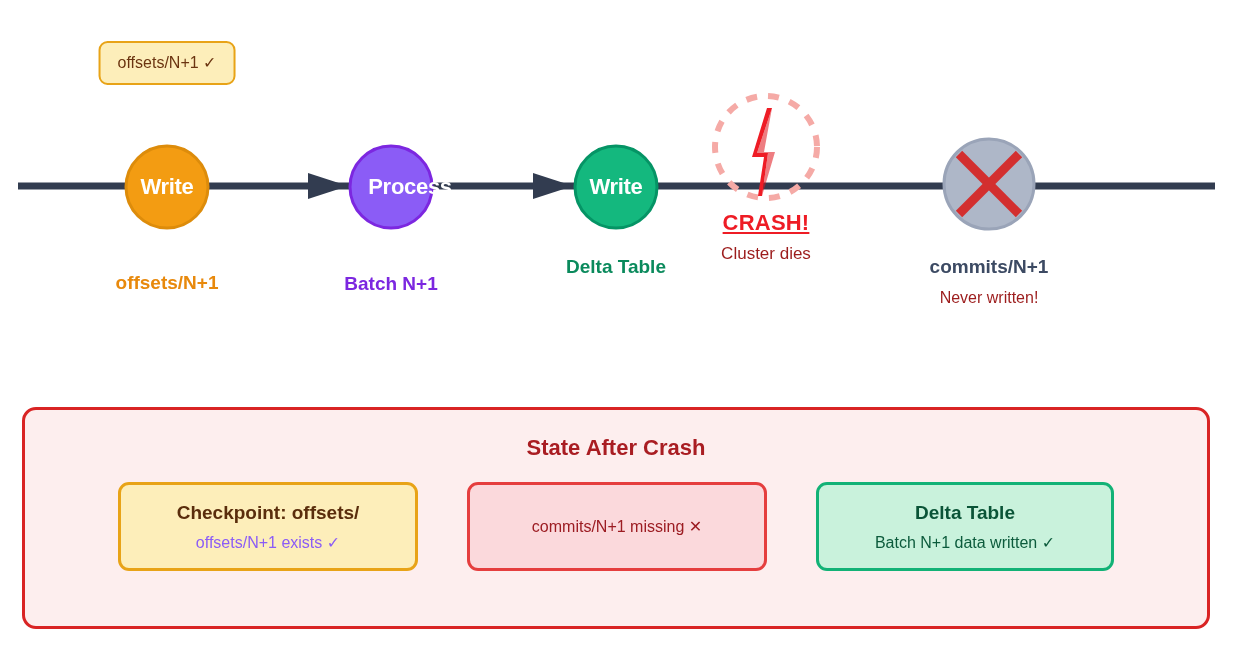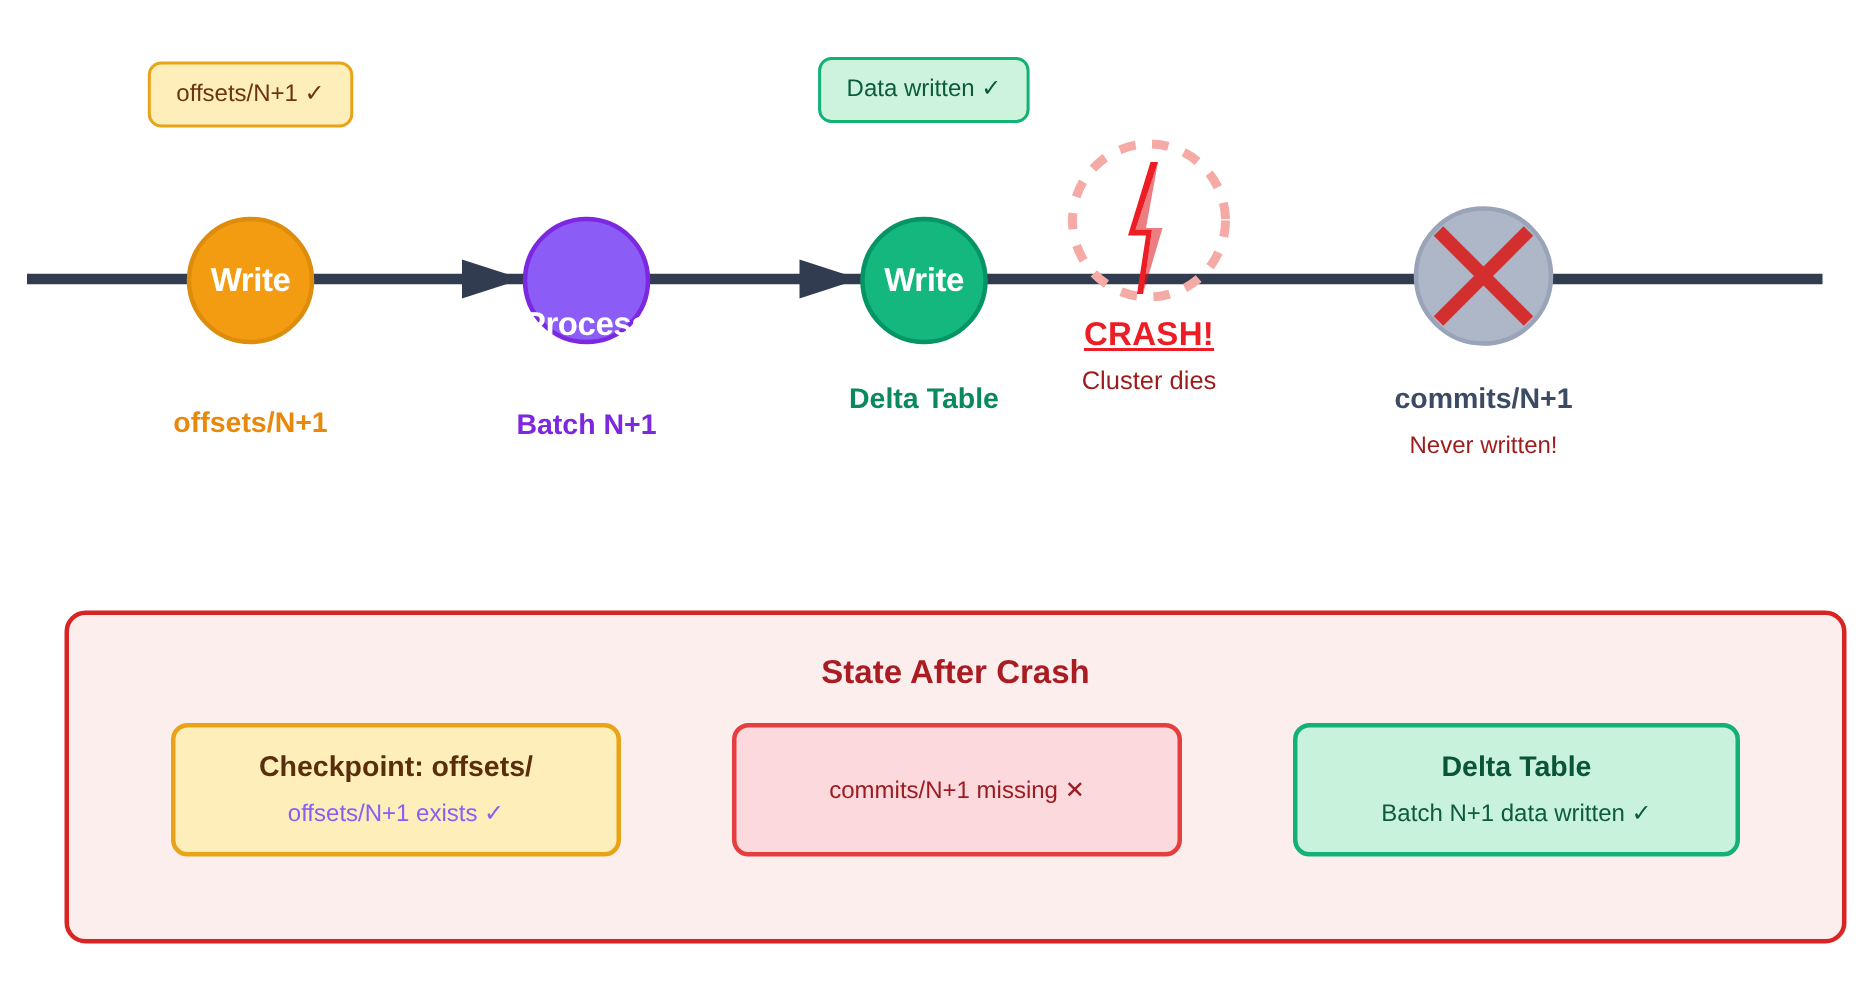--- a/index.html
+++ b/index.html
@@ -96,40 +96,39 @@
   .state-panel {
     position: absolute;
     left: 22px;
     top: 407px;
     width: 1188px;
     height: 222px;
     box-sizing: border-box;
     background: #fdeeee;
     border: 3px solid #d92424;
     border-radius: 14px;
-    margin-left: 21px;
   }
   .state-title {
     position: absolute;
     left: 0;
     right: 0;
     top: 25px;
     text-align: center;
     color: #a91d22;
     font-size: 22px;
     font-weight: bold;
   }
   .cards {
     position: absolute;
     left: 0;
     right: 0;
     top: 72px;
     display: flex;
     justify-content: center;
-    gap: 74px;
+    gap: 49px;
   }
   .card {
     box-sizing: border-box;
     width: 300px;
     height: 89px;
     border-radius: 11px;
     border-width: 3px;
     border-style: solid;
     display: flex;
     flex-direction: column;
@@ -191,24 +190,23 @@
 
     <circle cx="989" cy="184" r="45" fill="#aeb7c8" stroke="#9aa4b8" stroke-width="3"></circle>
     <g stroke="#d32f2f" stroke-width="9" stroke-linecap="butt">
       <line x1="959" y1="154" x2="1019" y2="214"></line>
       <line x1="1019" y1="154" x2="959" y2="214"></line>
     </g>
   </svg>
 
   <div class="pill pill-offsets" style="left:167px; top:41px;">offsets/N+1 ✓</div>
 
-  <div class="pill pill-data" style="left:616px; top:38px;">Data written ✓</div>
 
   <div class="node-circle-text" style="left:167px; top:187px;">Write</div>
-  <div class="node-circle-text" style="left:391px; top:187px;margin-top:29px;">Process</div>
+  <div class="node-circle-text" style="left:410px; top:187px;">Process</div>
   <div class="node-circle-text" style="left:616px; top:187px;">Write</div>
 
   <div class="node-caption" style="left:167px; top:272px; color:#e8890c;">offsets/N+1</div>
   <div class="node-caption" style="left:391px; top:273px; color:#7c27e0;">Batch N+1</div>
   <div class="node-caption" style="left:616px; top:256px; color:#0a8a5c;">Delta Table</div>
   <div class="node-caption" style="left:989px; top:256px; color:#3c4a63;">commits/N+1</div>
   <div class="node-subcaption" style="left:989px; top:289px; color:#9c1c1c;">Never written!</div>
 
   <div class="crash-title" style="left:766px; top:210px;text-decoration:underline;">CRASH!</div>
   <div class="crash-sub" style="left:766px; top:244px;">Cluster dies</div>

